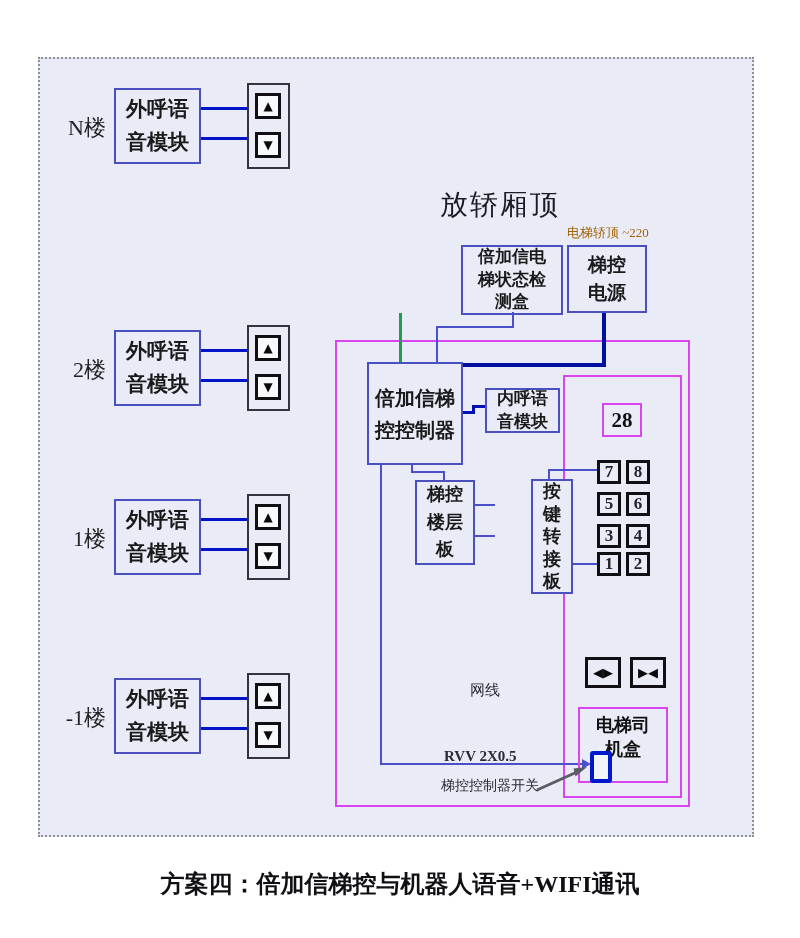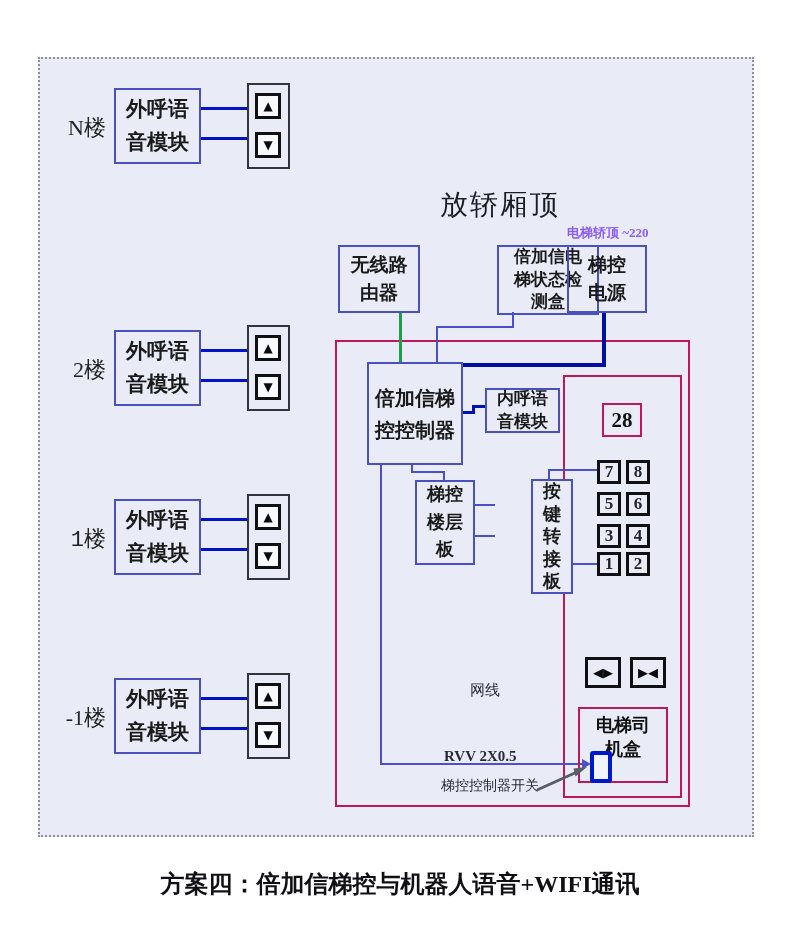--- a/index.html
+++ b/index.html
@@ -4,21 +4,21 @@
 <style>
   html,body{margin:0;padding:0;background:#ffffff;}
   #page{position:relative;width:800px;height:938px;background:#ffffff;overflow:hidden;
         font-family:"Liberation Serif","DejaVu Serif",serif;color:#111;}
   .abs{position:absolute;}
   
   #container{left:38px;top:57px;width:716px;height:780px;background:#e9ecf7;border:2px dotted #8f8f98;box-sizing:border-box;}
   
   .bluebox{border:2px solid #4a50c0;box-sizing:border-box;text-align:center;
            font-weight:bold;color:#1a1a1a;display:flex;align-items:center;justify-content:center;background:transparent;}
-  .darkbox{border:2px solid #be185d;box-sizing:border-box;background:transparent;}
+  .darkbox{border:2px solid #d946ef;box-sizing:border-box;background:transparent;}
   .floor-label{font-size:22px;color:#222;text-align:right;}
   .module-text{line-height:1.55;text-align:right;}
   
   .panel{border:2px solid #33343c;box-sizing:border-box;background:transparent;}
   .callbtn{position:absolute;width:26px;height:26px;border:3px solid #101014;box-sizing:border-box;
            background:#f7f8fc;display:flex;align-items:center;justify-content:center;
            font-family:"DejaVu Sans",sans-serif;font-size:12px;color:#0a0a0e;}
   
   .numbtn{position:absolute;width:24px;height:24px;border:3px solid #101014;box-sizing:border-box;
           display:flex;align-items:center;justify-content:center;font-weight:bold;font-size:17px;color:#23242c;}
@@ -28,21 +28,21 @@
   
   .wf{position:absolute;background:#0013c8;height:3px;}           
   .w-thin{position:absolute;background:#4a50c8;}                   
   .w-dark{position:absolute;background:#0011b4;}                   
   .w-thick{position:absolute;background:#000ea2;}                  
   .w-green{position:absolute;background:#1f9e4e;}                  
   .rvv-arrowhead{position:absolute;width:0;height:0;border-left:9px solid #4a50c8;
                  border-top:5px solid transparent;border-bottom:5px solid transparent;}
   .switch{position:absolute;width:14px;height:24px;border:4px solid #0018cc;border-radius:3px;
           background:#f2f4fb;box-sizing:content-box;}
-  .small-note{font-size:13px;font-weight:bold;color:#8b5cf6;}
+  .small-note{font-size:13px;font-weight:normal;color:#a16207;}
   .lbl{font-size:15px;color:#2a2a33;}
   #title{font-size:28px;letter-spacing:2px;color:#1b1b22;text-align:center;}
   #caption{width:800px;text-align:center;font-size:24px;font-weight:bold;color:#101014;}
 </style>
 </head>
 <body>
 
 <div id="page">
   <div class="abs" id="container"></div>
 
@@ -57,43 +57,42 @@
 
   <div class="abs floor-label" style="left:42px;top:355px;width:64px;">2楼</div>
   <div class="abs bluebox module-text" style="left:114px;top:330px;width:87px;height:76px;font-size:21px;padding:0 10px;">外呼语音模块</div>
   <div class="wf" style="left:201px;top:349px;width:46px;"></div>
   <div class="wf" style="left:201px;top:379px;width:46px;"></div>
   <div class="abs panel" style="left:247px;top:325px;width:43px;height:86px;">
     <div class="callbtn" style="left:6px;top:8px;">▲</div>
     <div class="callbtn" style="left:6px;top:47px;">▼</div>
   </div>
 
-  <div class="abs floor-label" style="left:42px;top:524px;width:64px;font-family:Liberation Mono, monospace;">1楼</div>
+  <div class="abs floor-label" style="left:42px;top:524px;width:64px;">1楼</div>
   <div class="abs bluebox module-text" style="left:114px;top:499px;width:87px;height:76px;font-size:21px;padding:0 10px;">外呼语音模块</div>
   <div class="wf" style="left:201px;top:518px;width:46px;"></div>
   <div class="wf" style="left:201px;top:548px;width:46px;"></div>
   <div class="abs panel" style="left:247px;top:494px;width:43px;height:86px;">
     <div class="callbtn" style="left:6px;top:8px;">▲</div>
     <div class="callbtn" style="left:6px;top:47px;">▼</div>
   </div>
 
   <div class="abs floor-label" style="left:38px;top:703px;width:68px;">-1楼</div>
   <div class="abs bluebox module-text" style="left:114px;top:678px;width:87px;height:76px;font-size:21px;padding:0 10px;">外呼语音模块</div>
   <div class="wf" style="left:201px;top:697px;width:46px;"></div>
   <div class="wf" style="left:201px;top:727px;width:46px;"></div>
   <div class="abs panel" style="left:247px;top:673px;width:43px;height:86px;">
     <div class="callbtn" style="left:6px;top:8px;">▲</div>
     <div class="callbtn" style="left:6px;top:47px;">▼</div>
   </div>
 
   <div class="abs" id="title" style="left:395px;top:186px;width:210px;">放轿厢顶</div>
   <div class="abs small-note" style="left:567px;top:224px;width:100px;">电梯轿顶 ~220</div>
 
-  <div class="abs bluebox" style="left:338px;top:245px;width:82px;height:68px;font-size:19px;line-height:1.5;padding:0 10px;">无线路由器</div>
-  <div class="abs bluebox" style="left:461px;top:245px;width:102px;height:70px;font-size:17px;line-height:1.35;padding:0 15px;margin-left:36px;">倍加信电梯状态检测盒</div>
+  <div class="abs bluebox" style="left:461px;top:245px;width:102px;height:70px;font-size:17px;line-height:1.35;padding:0 15px;">倍加信电梯状态检测盒</div>
   <div class="abs bluebox" style="left:567px;top:245px;width:80px;height:68px;font-size:19px;line-height:1.5;padding:0 19px;">梯控电源</div>
 
   <div class="abs darkbox" style="left:335px;top:340px;width:355px;height:467px;"></div>
   <div class="abs darkbox" style="left:563px;top:375px;width:119px;height:423px;"></div>
 
   <div class="w-green" style="left:399px;top:313px;width:3px;height:50px;"></div>
 
   <div class="w-thin" style="left:512px;top:312px;width:2px;height:16px;"></div>
   <div class="w-thin" style="left:436px;top:326px;width:78px;height:2px;"></div>
   <div class="w-thin" style="left:436px;top:326px;width:2px;height:37px;"></div>

